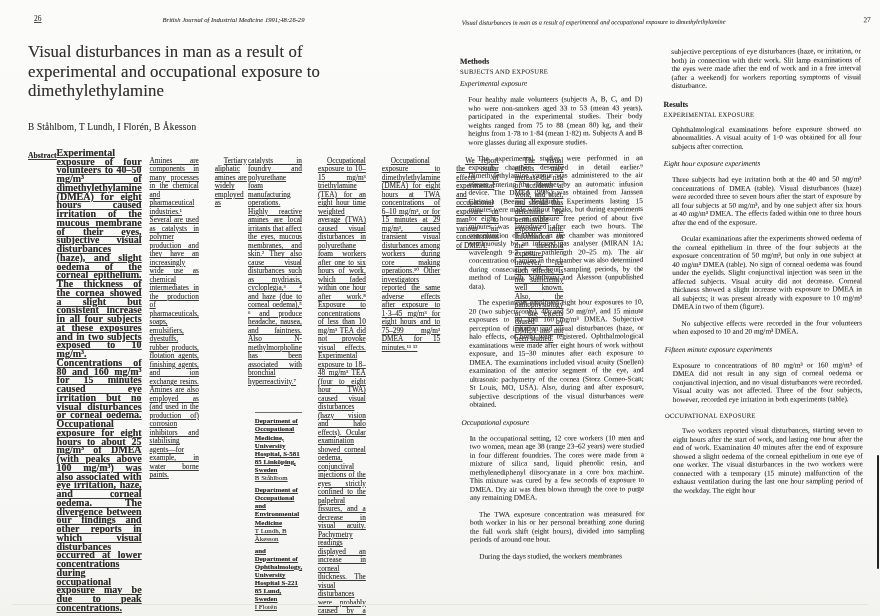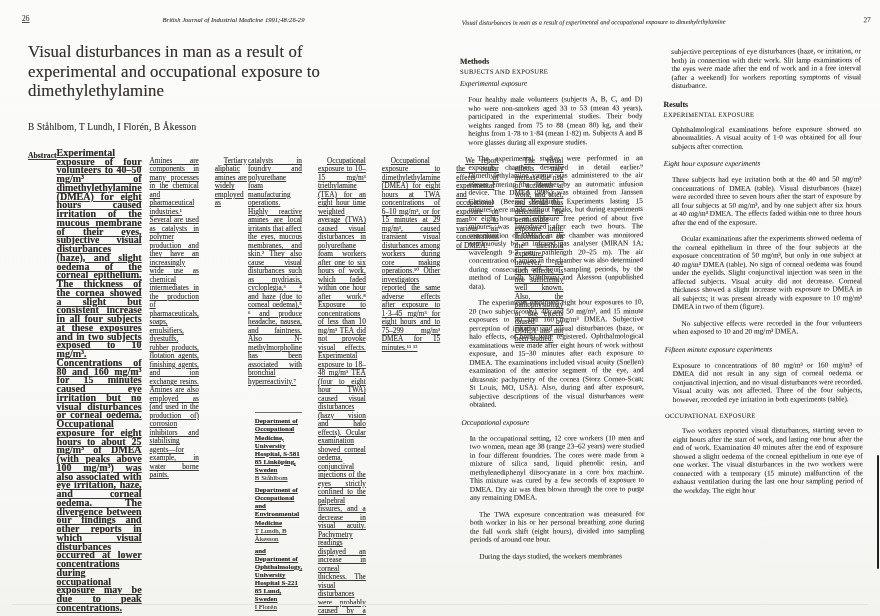--- a/index.html
+++ b/index.html
@@ -17,21 +17,21 @@
   .page {
     position: absolute;
     color: #3b3935;
     text-shadow: 0 0 0.45px rgba(80, 76, 70, 0.55);
   }
   .left-page  { left: 22px;  top: 14px; width: 423px; height: 556px; }
   .right-page { left: 455px; top: 16px; width: 421px; height: 556px; transform: rotate(-0.25deg); }
 
   .page-head { position: relative; height: 13px; }
   .pagenum { font-size: 7.4px; color: #4a4844; }
-  .left-page .pagenum { position: absolute; left: 0; top: 0; text-decoration: underline; }
+  .left-page .pagenum { position: absolute; left: 12px; top: 0; text-decoration: underline; }
   .right-page .pagenum { position: absolute; right: 4px; top: 0; }
   .journal-ref {
     position: absolute; left: 50%; transform: translateX(-50%);
     top: 2px; font-style: italic; font-size: 6.6px; white-space: nowrap; color: #45433f;
   }
   .running-head {
     position: absolute; left: 8px; top: 2px;
     font-style: italic; font-size: 6.3px; white-space: nowrap; color: #45433f;
   }
 

